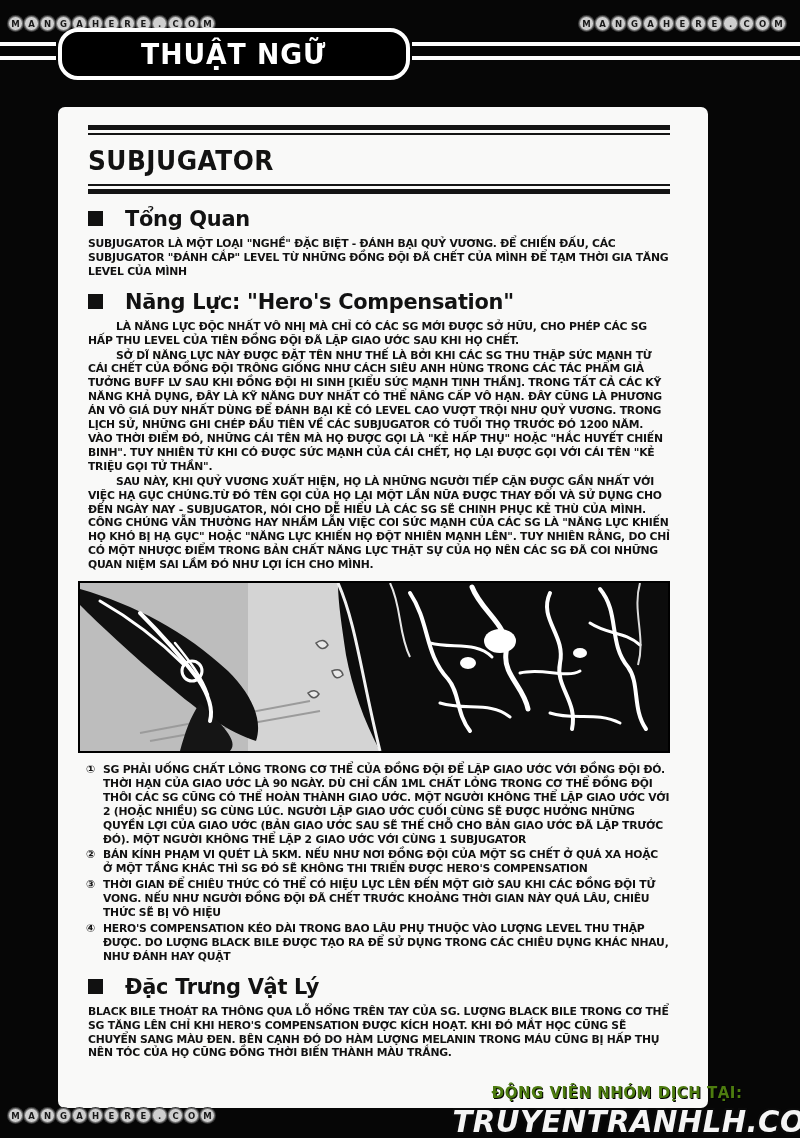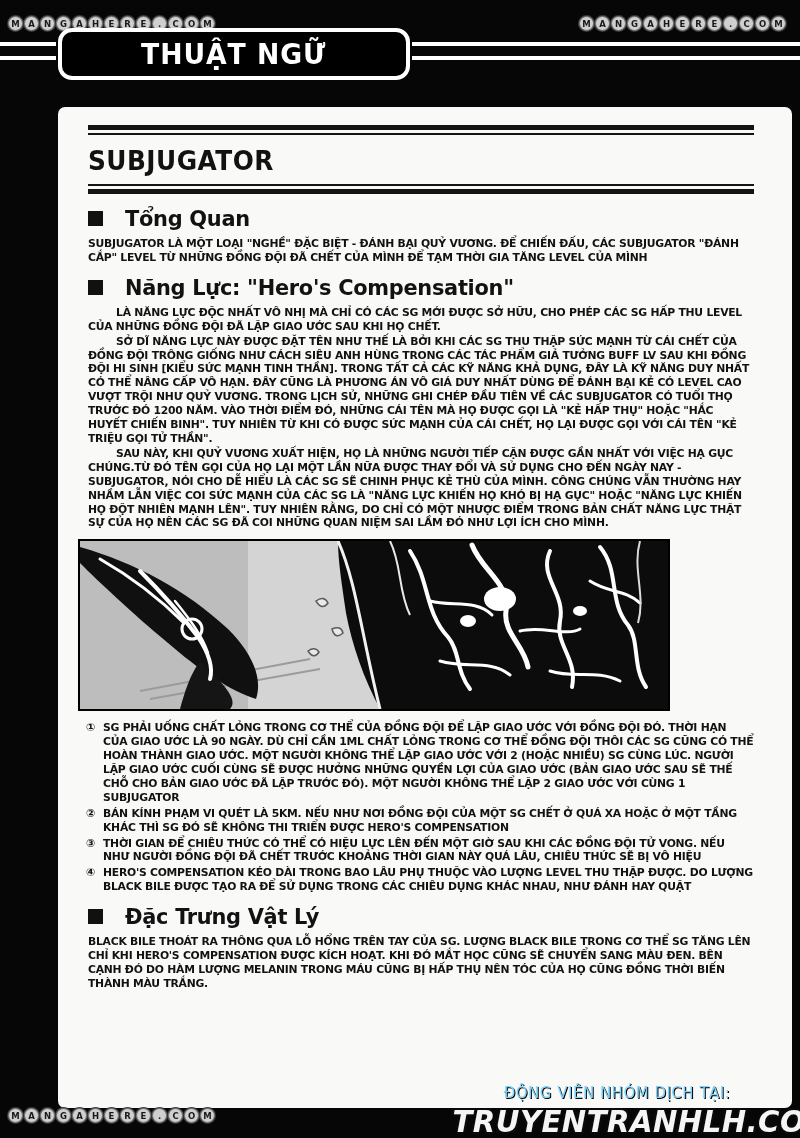--- a/index.html
+++ b/index.html
@@ -20,36 +20,36 @@
     display:flex; align-items:center; justify-content:center;
     box-shadow:0 0 0 1px #3a3a3a;
   }
   .wm-top-left  { left:8px;  top:16px; }
   .wm-top-right { right:14px; top:16px; }
   .wm-bottom-left { left:8px; top:1108px; }
 
   
   .banner-box {
     position:absolute; left:58px; top:28px; width:352px; height:52px;
-    background:#000; border:4px solid #fff; border-radius:14px;
+    background:#000; border:4px solid #fff; border-radius:20px;
     display:flex; align-items:center; justify-content:center;
   }
   .banner-title {
     color:#fff; font-size:29px; font-weight:bold; letter-spacing:1px;
     transform:scaleX(.92);
   }
   .hline { position:absolute; height:4px; background:#fff; }
   .hline.l1 { left:0;   width:56px;  top:42px; }
   .hline.l2 { left:0;   width:56px;  top:56px; }
   .hline.r1 { left:412px; width:388px; top:42px; }
   .hline.r2 { left:412px; width:388px; top:56px; }
 
   
   .card {
-    position:absolute; left:58px; top:107px; width:734px; height:1001px;
+    position:absolute; left:58px; top:107px; width:650px; height:1001px;
     background:#f9f9f8; border-radius:7px;
     padding:18px 38px 0 30px; overflow:hidden;
     color:#121212;
   }
   .rule-top    { height:10px; border-top:5px solid #141414; border-bottom:2px solid #141414; margin-bottom:10px; }
   .rule-bottom { height:10px; border-top:2px solid #141414; border-bottom:5px solid #141414; margin:8px 0 12px 0; }
 
   .doc-title {
     font-size:27px; font-weight:bold; letter-spacing:.5px;
     transform:scaleX(.92); transform-origin:left;
@@ -78,21 +78,21 @@
   
   .illus-frame {
     margin:9px 0 10px -10px; width:592px; height:172px;
     border:2px solid #000; background:#bdbdbd; overflow:hidden;
   }
   .illus-frame svg { display:block; }
 
   
   .credit { position:absolute; right:8px; top:1084px; text-align:center; width:350px; }
   .credit-label {
-    color:#7dd3fc; font-size:15px; font-weight:normal; letter-spacing:.5px;
+    color:#4d7c0f; font-size:15px; font-weight:bold; letter-spacing:.5px;
     text-shadow:1px 1px 0 #000;
   }
   .credit-site {
     margin-top:1px;
     color:#f5f5f5; font-size:31px; font-weight:bold; font-style:italic;
     letter-spacing:.5px; transform:scaleX(.94); transform-origin:center;
     text-shadow:
       2px 2px 0 #0a0a0a, -2px -2px 0 #0a0a0a,
       2px -2px 0 #0a0a0a, -2px 2px 0 #0a0a0a,
       0 3px 0 #0a0a0a, 3px 0 0 #0a0a0a,
@@ -150,21 +150,21 @@
   <div class="sec-heading">
     <span class="sec-square"></span>
     <span class="sec-heading-text">Tổng Quan</span>
   </div>
   <div class="body-text">SUBJUGATOR LÀ MỘT LOẠI "NGHỀ" ĐẶC BIỆT - ĐÁNH BẠI QUỶ VƯƠNG. ĐỂ CHIẾN ĐẤU, CÁC SUBJUGATOR "ĐÁNH CẮP" LEVEL TỪ NHỮNG ĐỒNG ĐỘI ĐÃ CHẾT CỦA MÌNH ĐỂ TẠM THỜI GIA TĂNG LEVEL CỦA MÌNH</div>
 
   <div class="sec-heading">
     <span class="sec-square"></span>
     <span class="sec-heading-text">Năng Lực: "Hero's Compensation"</span>
   </div>
-  <div class="body-text indent para">LÀ NĂNG LỰC ĐỘC NHẤT VÔ NHỊ MÀ CHỈ CÓ CÁC SG MỚI ĐƯỢC SỞ HỮU, CHO PHÉP CÁC SG HẤP THU LEVEL CỦA NHỮNG ĐỒNG ĐỘI ĐÃ LẬP GIAO ƯỚC SAU KHI HỌ CHẾT.</div>
+  <div class="body-text indent para">LÀ NĂNG LỰC ĐỘC NHẤT VÔ NHỊ MÀ CHỈ CÓ CÁC SG MỚI ĐƯỢC SỞ HỮU, CHO PHÉP CÁC SG HẤP THU LEVEL CỦA TIÊN ĐỒNG ĐỘI ĐÃ LẬP GIAO ƯỚC SAU KHI HỌ CHẾT.</div>
   <div class="body-text indent para">SỞ DĨ NĂNG LỰC NÀY ĐƯỢC ĐẶT TÊN NHƯ THẾ LÀ BỞI KHI CÁC SG THU THẬP SỨC MẠNH TỪ CÁI CHẾT CỦA ĐỒNG ĐỘI TRÔNG GIỐNG NHƯ CÁCH SIÊU ANH HÙNG TRONG CÁC TÁC PHẨM GIẢ TƯỞNG BUFF LV SAU KHI ĐỒNG ĐỘI HI SINH [KIỂU SỨC MẠNH TINH THẦN]. TRONG TẤT CẢ CÁC KỸ NĂNG KHẢ DỤNG, ĐÂY LÀ KỸ NĂNG DUY NHẤT CÓ THỂ NÂNG CẤP VÔ HẠN. ĐÂY CŨNG LÀ PHƯƠNG ÁN VÔ GIÁ DUY NHẤT DÙNG ĐỂ ĐÁNH BẠI KẺ CÓ LEVEL CAO VƯỢT TRỘI NHƯ QUỶ VƯƠNG. TRONG LỊCH SỬ, NHỮNG GHI CHÉP ĐẦU TIÊN VỀ CÁC SUBJUGATOR CÓ TUỔI THỌ TRƯỚC ĐÓ 1200 NĂM. VÀO THỜI ĐIỂM ĐÓ, NHỮNG CÁI TÊN MÀ HỌ ĐƯỢC GỌI LÀ "KẺ HẤP THỤ" HOẶC "HẮC HUYẾT CHIẾN BINH". TUY NHIÊN TỪ KHI CÓ ĐƯỢC SỨC MẠNH CỦA CÁI CHẾT, HỌ LẠI ĐƯỢC GỌI VỚI CÁI TÊN "KẺ TRIỆU GỌI TỬ THẦN".</div>
   <div class="body-text indent para">SAU NÀY, KHI QUỶ VƯƠNG XUẤT HIỆN, HỌ LÀ NHỮNG NGƯỜI TIẾP CẬN ĐƯỢC GẦN NHẤT VỚI VIỆC HẠ GỤC CHÚNG.TỪ ĐÓ TÊN GỌI CỦA HỌ LẠI MỘT LẦN NỮA ĐƯỢC THAY ĐỔI VÀ SỬ DỤNG CHO ĐẾN NGÀY NAY - SUBJUGATOR, NÓI CHO DỄ HIỂU LÀ CÁC SG SẼ CHINH PHỤC KẺ THÙ CỦA MÌNH. CÔNG CHÚNG VẪN THƯỜNG HAY NHẦM LẪN VIỆC COI SỨC MẠNH CỦA CÁC SG LÀ "NĂNG LỰC KHIẾN HỌ KHÓ BỊ HẠ GỤC" HOẶC "NĂNG LỰC KHIẾN HỌ ĐỘT NHIÊN MẠNH LÊN". TUY NHIÊN RẰNG,  DO CHỈ CÓ MỘT NHƯỢC ĐIỂM TRONG BẢN CHẤT NĂNG LỰC THẬT SỰ CỦA HỌ NÊN CÁC SG ĐÃ COI NHỮNG QUAN NIỆM SAI LẦM ĐÓ NHƯ LỢI ÍCH CHO MÌNH.</div>
 
   <div class="illus-frame">
     <svg width="588" height="168" viewBox="0 0 588 168" xmlns="http://www.w3.org/2000/svg">
       <rect width="588" height="168" fill="#bdbdbd"></rect>
       <rect x="168" y="0" width="130" height="168" fill="#d4d4d4"></rect>
       <g stroke="#9b9b9b" stroke-width="2">
         <line x1="305" y1="120" x2="420" y2="88"></line>
         <line x1="300" y1="130" x2="430" y2="96"></line>

